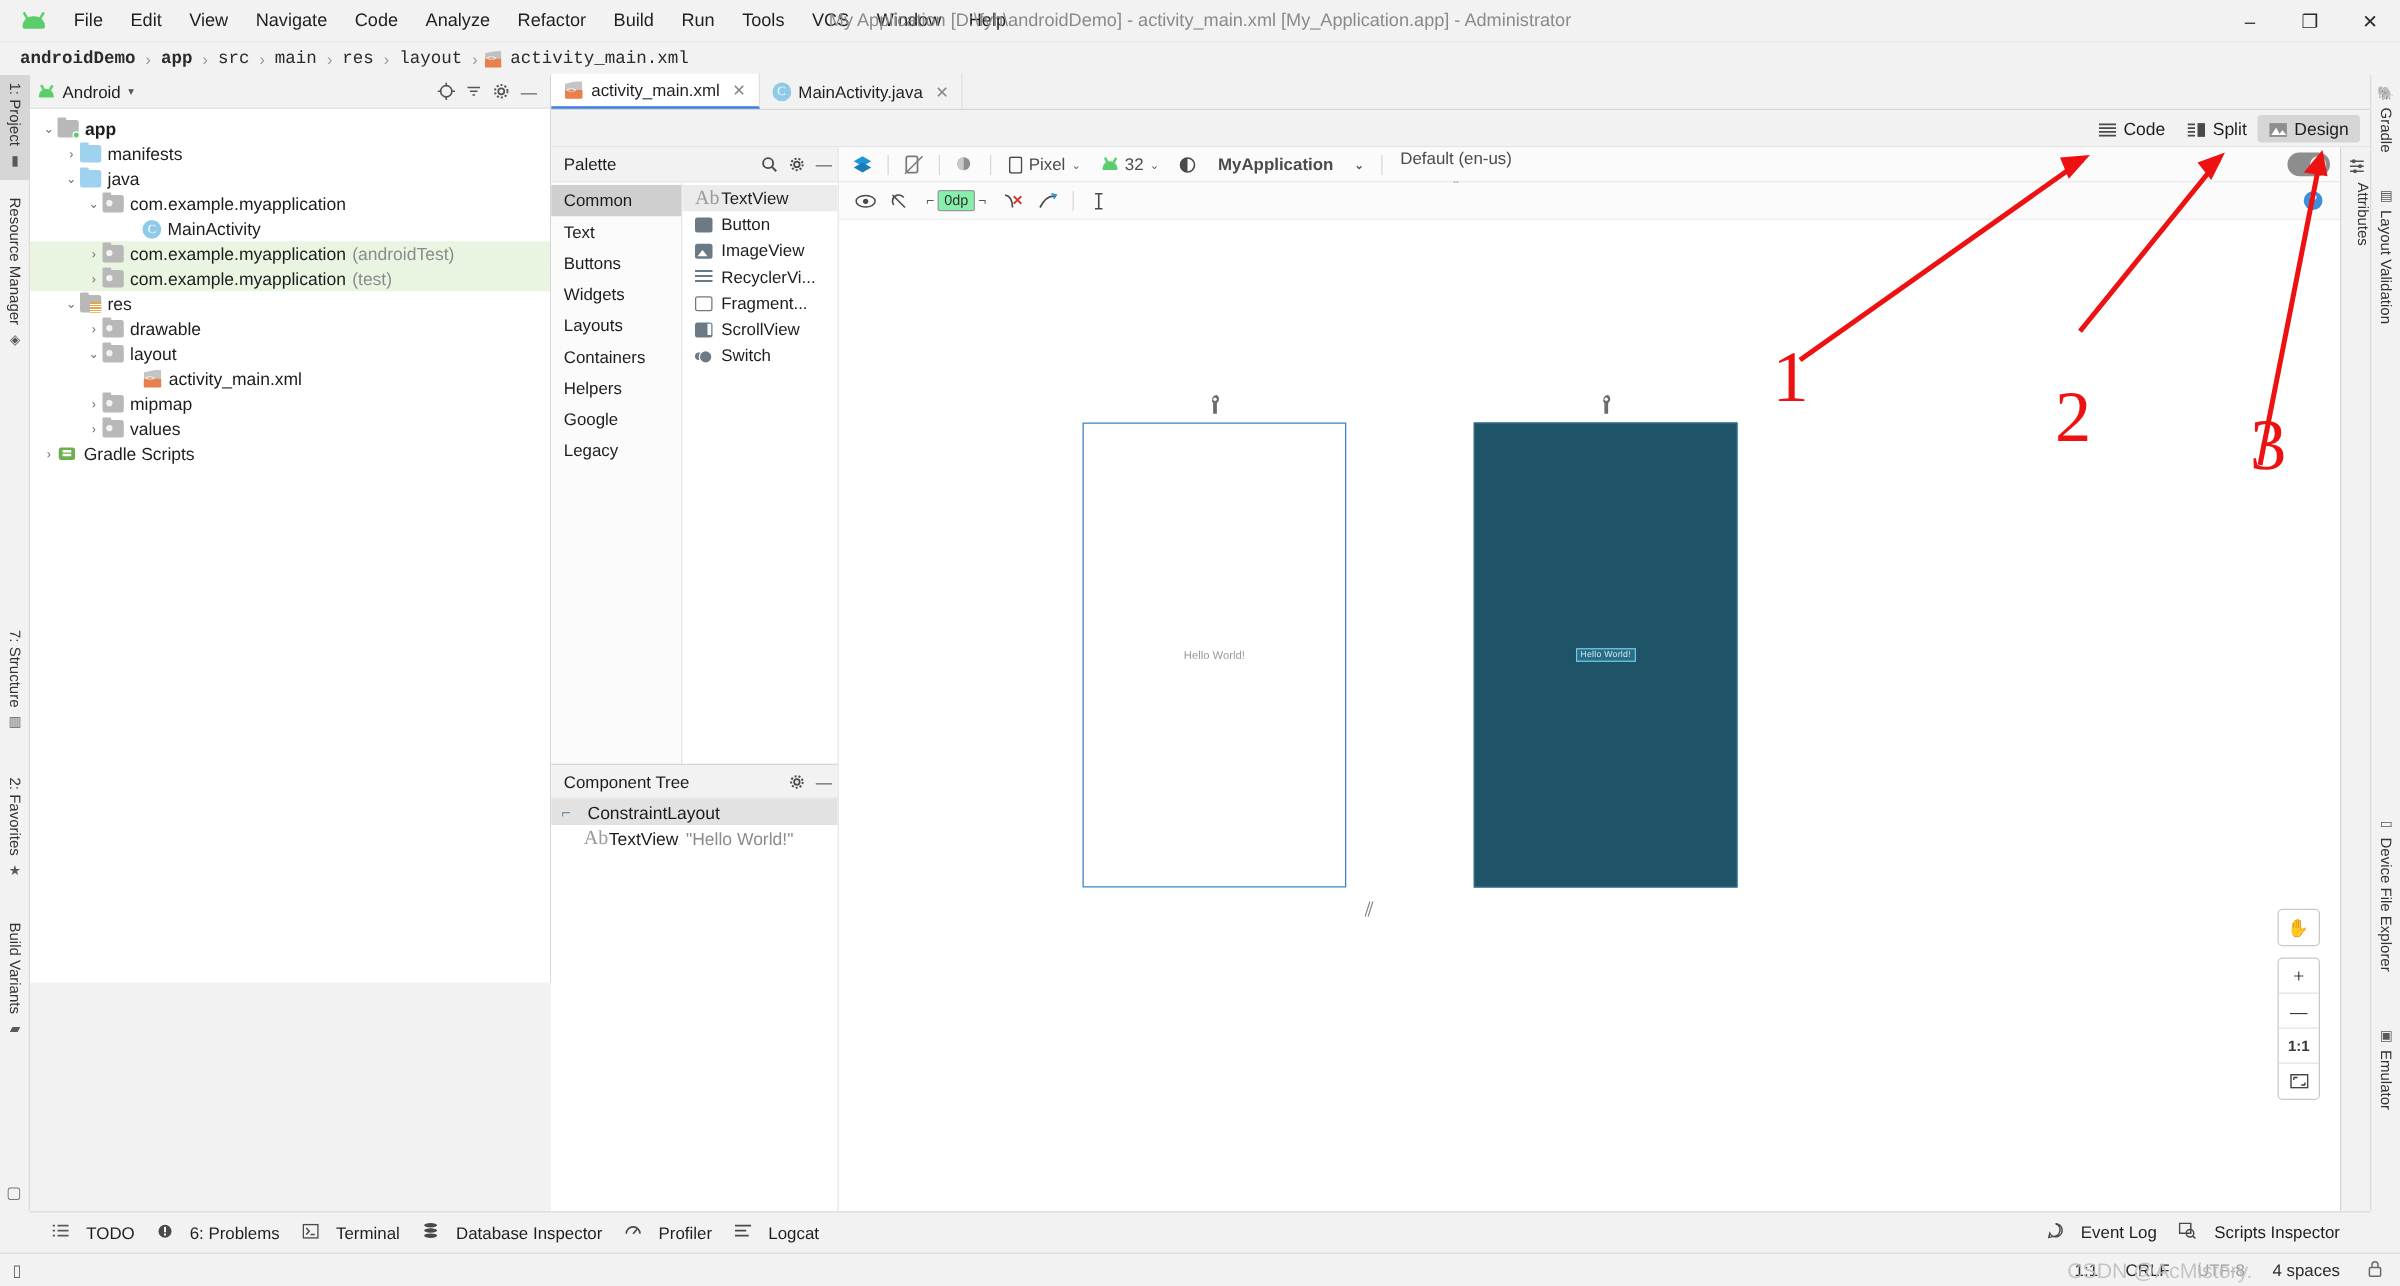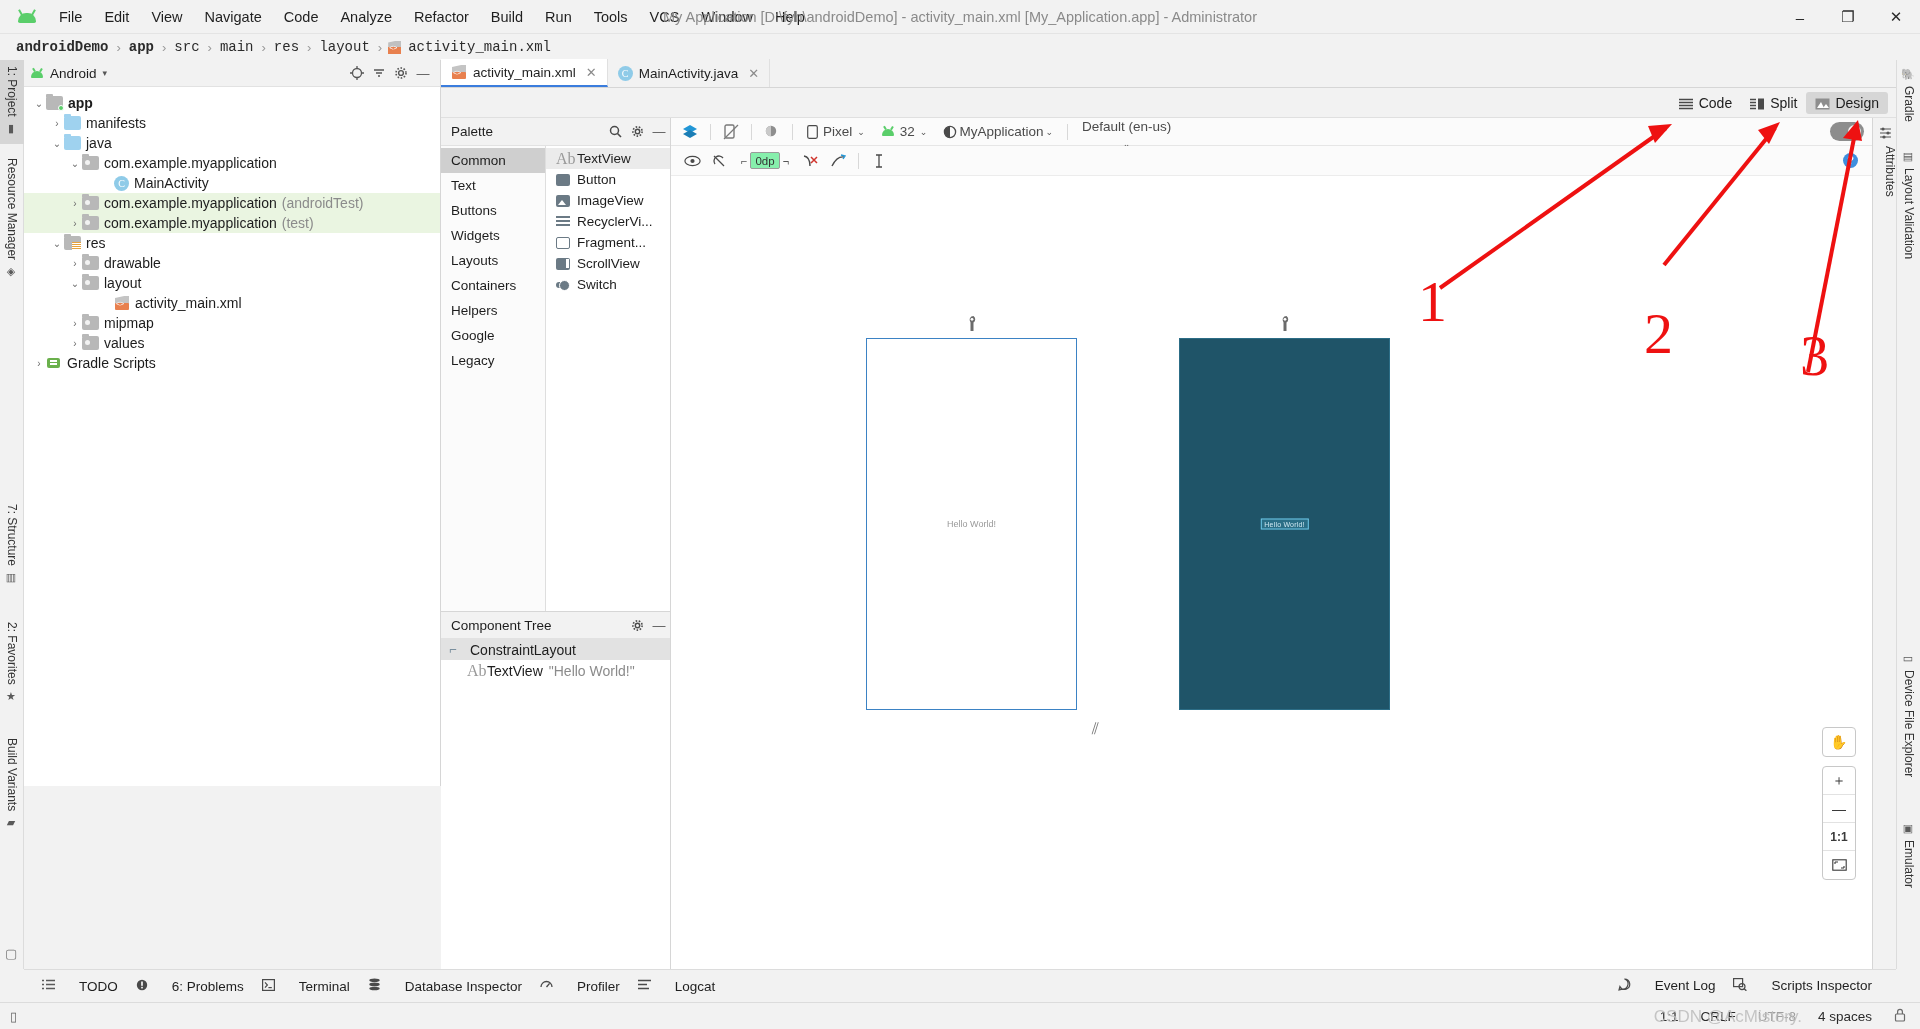--- a/index.html
+++ b/index.html
@@ -214,21 +214,21 @@
   
   .attr-rail { width:24px; background:#f2f2f2; border-left:1px solid #d6d6d6; position:relative; }
   .attr-rail .lbl { position:absolute; top:28px; left:0; width:24px; writing-mode:vertical-rl; font-size:12px; color:#333; text-align:center; }
   .attr-rail .ico { position:absolute; top:8px; left:6px; font-size:12px; color:#555; }
 
   
   .toolwin-bar {
     position:absolute; left:24px; right:24px; bottom:27px; height:33px;
     background:#f2f2f2; border-top:1px solid #dcdcdc; display:flex; align-items:center; padding-left:14px; gap:0;
   }
-  .twb { display:flex; align-items:center; gap:24px; padding:3px 14px 3px 4px; font-size:13.5px; color:#1f1f1f; }
+  .twb { display:flex; align-items:center; gap:14px; padding:3px 14px 3px 4px; font-size:13.5px; color:#1f1f1f; }
   .twb .g { color:#5a5a5a; font-size:12px; }
   .toolwin-right { position:absolute; right:24px; bottom:27px; height:33px; display:flex; align-items:center; gap:0; padding-right:10px; }
 
   .statusbar {
     position:absolute; left:0; right:0; bottom:0; height:27px; background:#f2f2f2;
     border-top:1px solid #dcdcdc; display:flex; align-items:center;
   }
   .sb-left { padding-left:10px; color:#666; font-size:13px; display:flex; align-items:center; }
   .sb-right { margin-left:auto; display:flex; align-items:center; gap:22px; padding-right:14px; font-size:13.5px; color:#2b2b2b; }
   .sb-right .dim { color:#9e9e9e; }
@@ -747,21 +747,21 @@
           </div>
           <div class="ct-btn" style="width:auto;padding:0 7px;gap:5px;">
             <span class="mini-droid">
                 <span class="a1"></span>
                 <span class="a2"></span>
                 <span class="b"></span>
               </span>
             <span style="font-size:13.5px">32</span>
             <span style="font-size:9px;color:#555">⌄</span>
           </div>
-          <div class="ct-btn" style="width:auto;padding:0 7px;gap:2px;">
+          <div class="ct-btn" style="width:auto;padding:0 7px;gap:17px;font-weight:bold;">
             <svg width="14" height="14" viewBox="0 0 14 14">
                 <circle cx="7" cy="7" r="5.6" fill="none" stroke="#4a4a4a" stroke-width="1.3"></circle>
                 <path d="M7 1.4 A5.6 5.6 0 0 0 7 12.6 Z" fill="#4a4a4a"></path>
               </svg>
             <span style="font-size:13.5px">MyApplication</span>
             <span style="font-size:9px;color:#555">⌄</span>
           </div>
           <div class="ct-vsep"></div>
           <div class="ct-btn" style="width:auto;padding:0 7px;gap:5px;flex-direction:column;">
             <svg width="14" height="14" viewBox="0 0 14 14">

